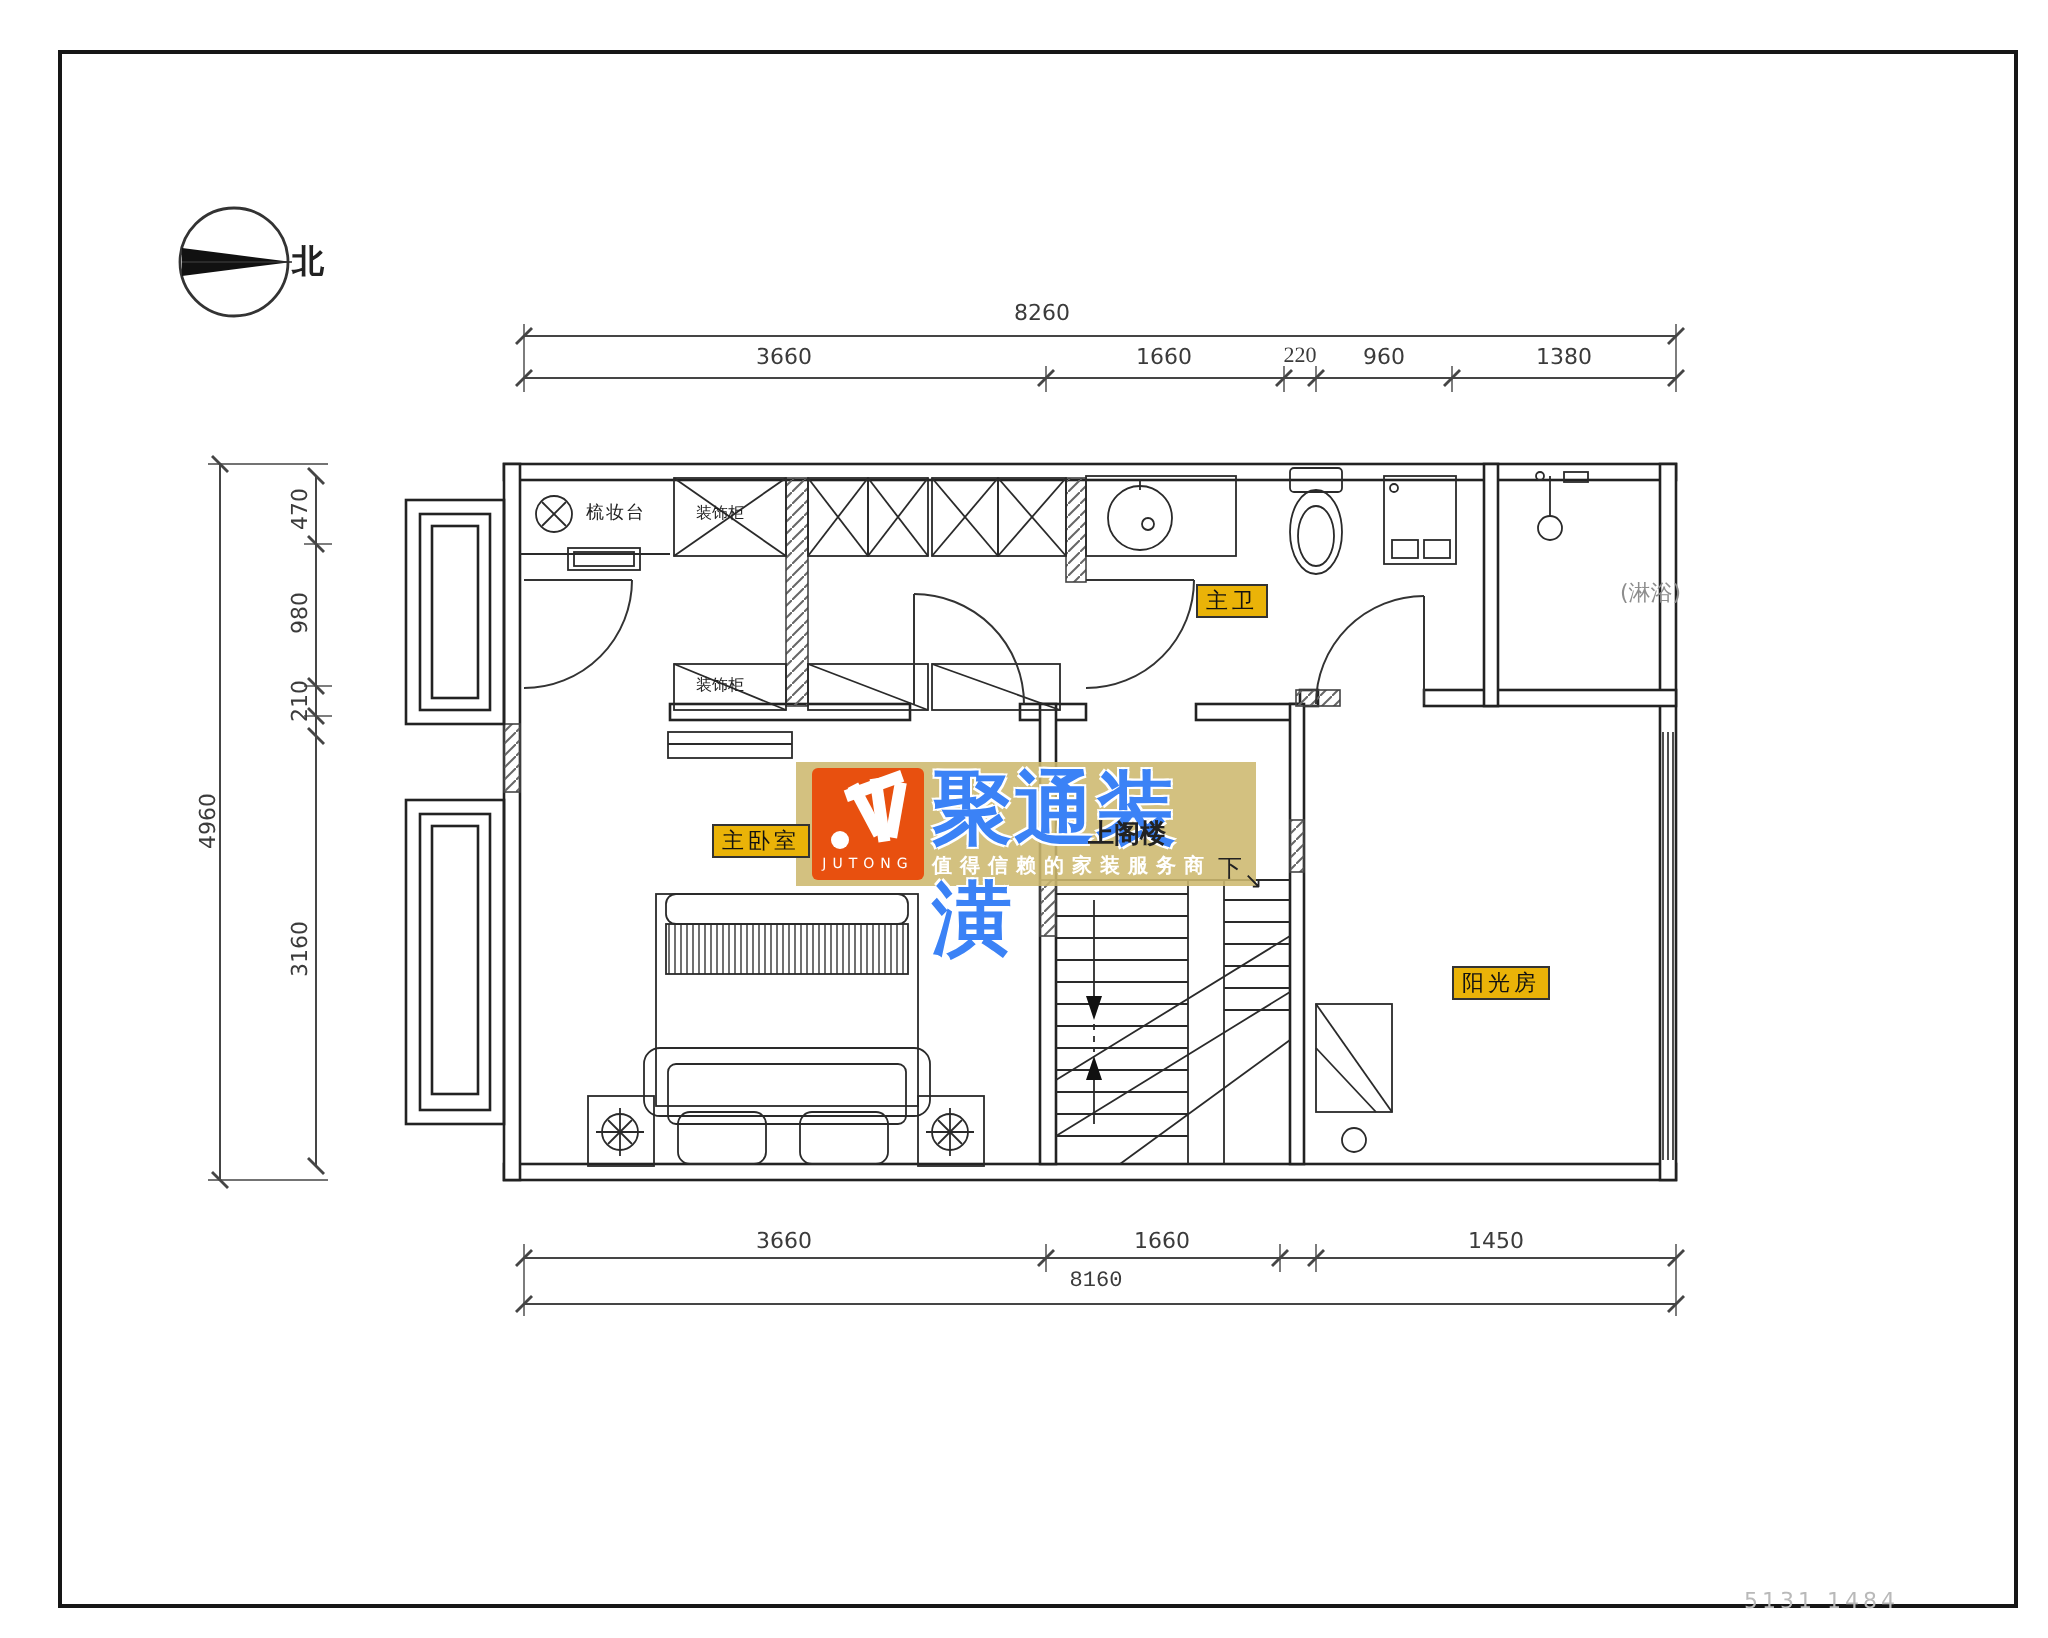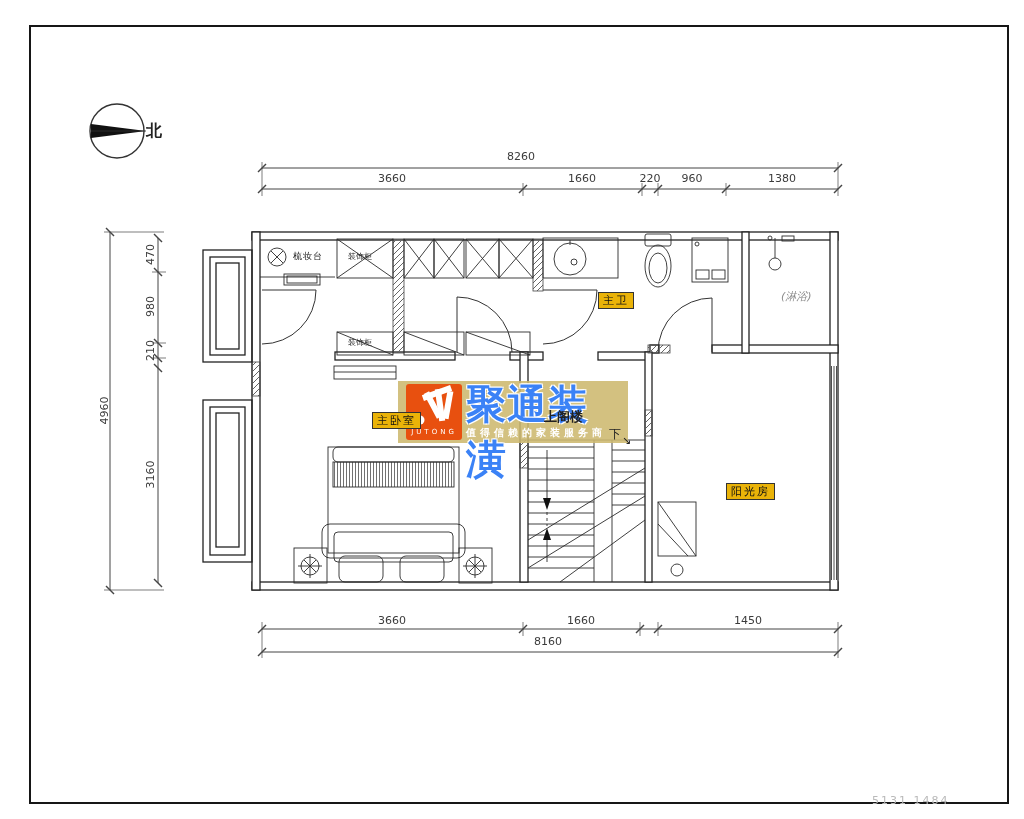--- a/index.html
+++ b/index.html
@@ -291,43 +291,43 @@
       </svg>
       <div class="brand-en">JUTONG</div>
     </div>
     <div class="brand-cn">聚通装潢</div>
     <div class="tagline">值得信赖的家装服务商</div>
   </div>
 
   <div class="lbl" style="left:146px;top:121px;font-size:16px;font-weight:bold;">北</div>
 
   <div class="box-label" style="left:598px;top:292px;">主卫</div>
-  <div class="box-label" style="left:372px;top:412px;">主卧室</div>
+  <div class="box-label" style="left:356px;top:412px;">主卧室</div>
   <div class="box-label" style="left:726px;top:469px;margin-top:14px;">阳光房</div>
 
   <div class="lbl" style="left:544px;top:408px;font-size:13px;font-weight:600;">上阁楼</div>
   <div class="lbl" style="left:609px;top:426px;font-size:12px;">下</div>
   <div class="lbl" style="left:622px;top:434px;font-size:11px;">↘</div>
 
-  <div class="lbl gray" style="left:781px;top:289px;font-size:11px;font-style:italic;">(淋浴)</div>
+  <div class="lbl gray" style="left:810px;top:289px;font-size:11px;">(淋浴)</div>
   <div class="lbl" style="left:293px;top:250px;font-size:9px;letter-spacing:1px;">梳妆台</div>
   <div class="lbl" style="left:348px;top:251px;font-size:8px;">装饰柜</div>
   <div class="lbl" style="left:348px;top:337px;font-size:8px;">装饰柜</div>
 
   <div class="dim" style="left:491px;top:150px;width:60px;">8260</div>
   <div class="dim" style="left:362px;top:172px;width:60px;">3660</div>
   <div class="dim" style="left:552px;top:172px;width:60px;">1660</div>
-  <div class="dim" style="left:634px;top:172px;width:32px;">220</div>
+  <div class="dim" style="left:634px;top:172px;width:32px;font-family:Liberation Serif, serif;">220</div>
   <div class="dim" style="left:676px;top:172px;width:32px;">960</div>
   <div class="dim" style="left:752px;top:172px;width:60px;">1380</div>
 
   <div class="dim" style="left:362px;top:614px;width:60px;">3660</div>
   <div class="dim" style="left:551px;top:614px;width:60px;">1660</div>
   <div class="dim" style="left:718px;top:614px;width:60px;">1450</div>
-  <div class="dim" style="left:518px;top:635px;width:60px;">8160</div>
+  <div class="dim" style="left:518px;top:635px;width:60px;font-family:Liberation Mono, monospace;">8160</div>
 
   <div class="dim-v" style="left:80px;top:404px;">4960</div>
   <div class="dim-v" style="left:126px;top:248px;">470</div>
   <div class="dim-v" style="left:126px;top:300px;">980</div>
   <div class="dim-v" style="left:126px;top:344px;">210</div>
   <div class="dim-v" style="left:126px;top:468px;">3160</div>
 
   <div class="watermark">5131 1484</div>
 </div>
 

